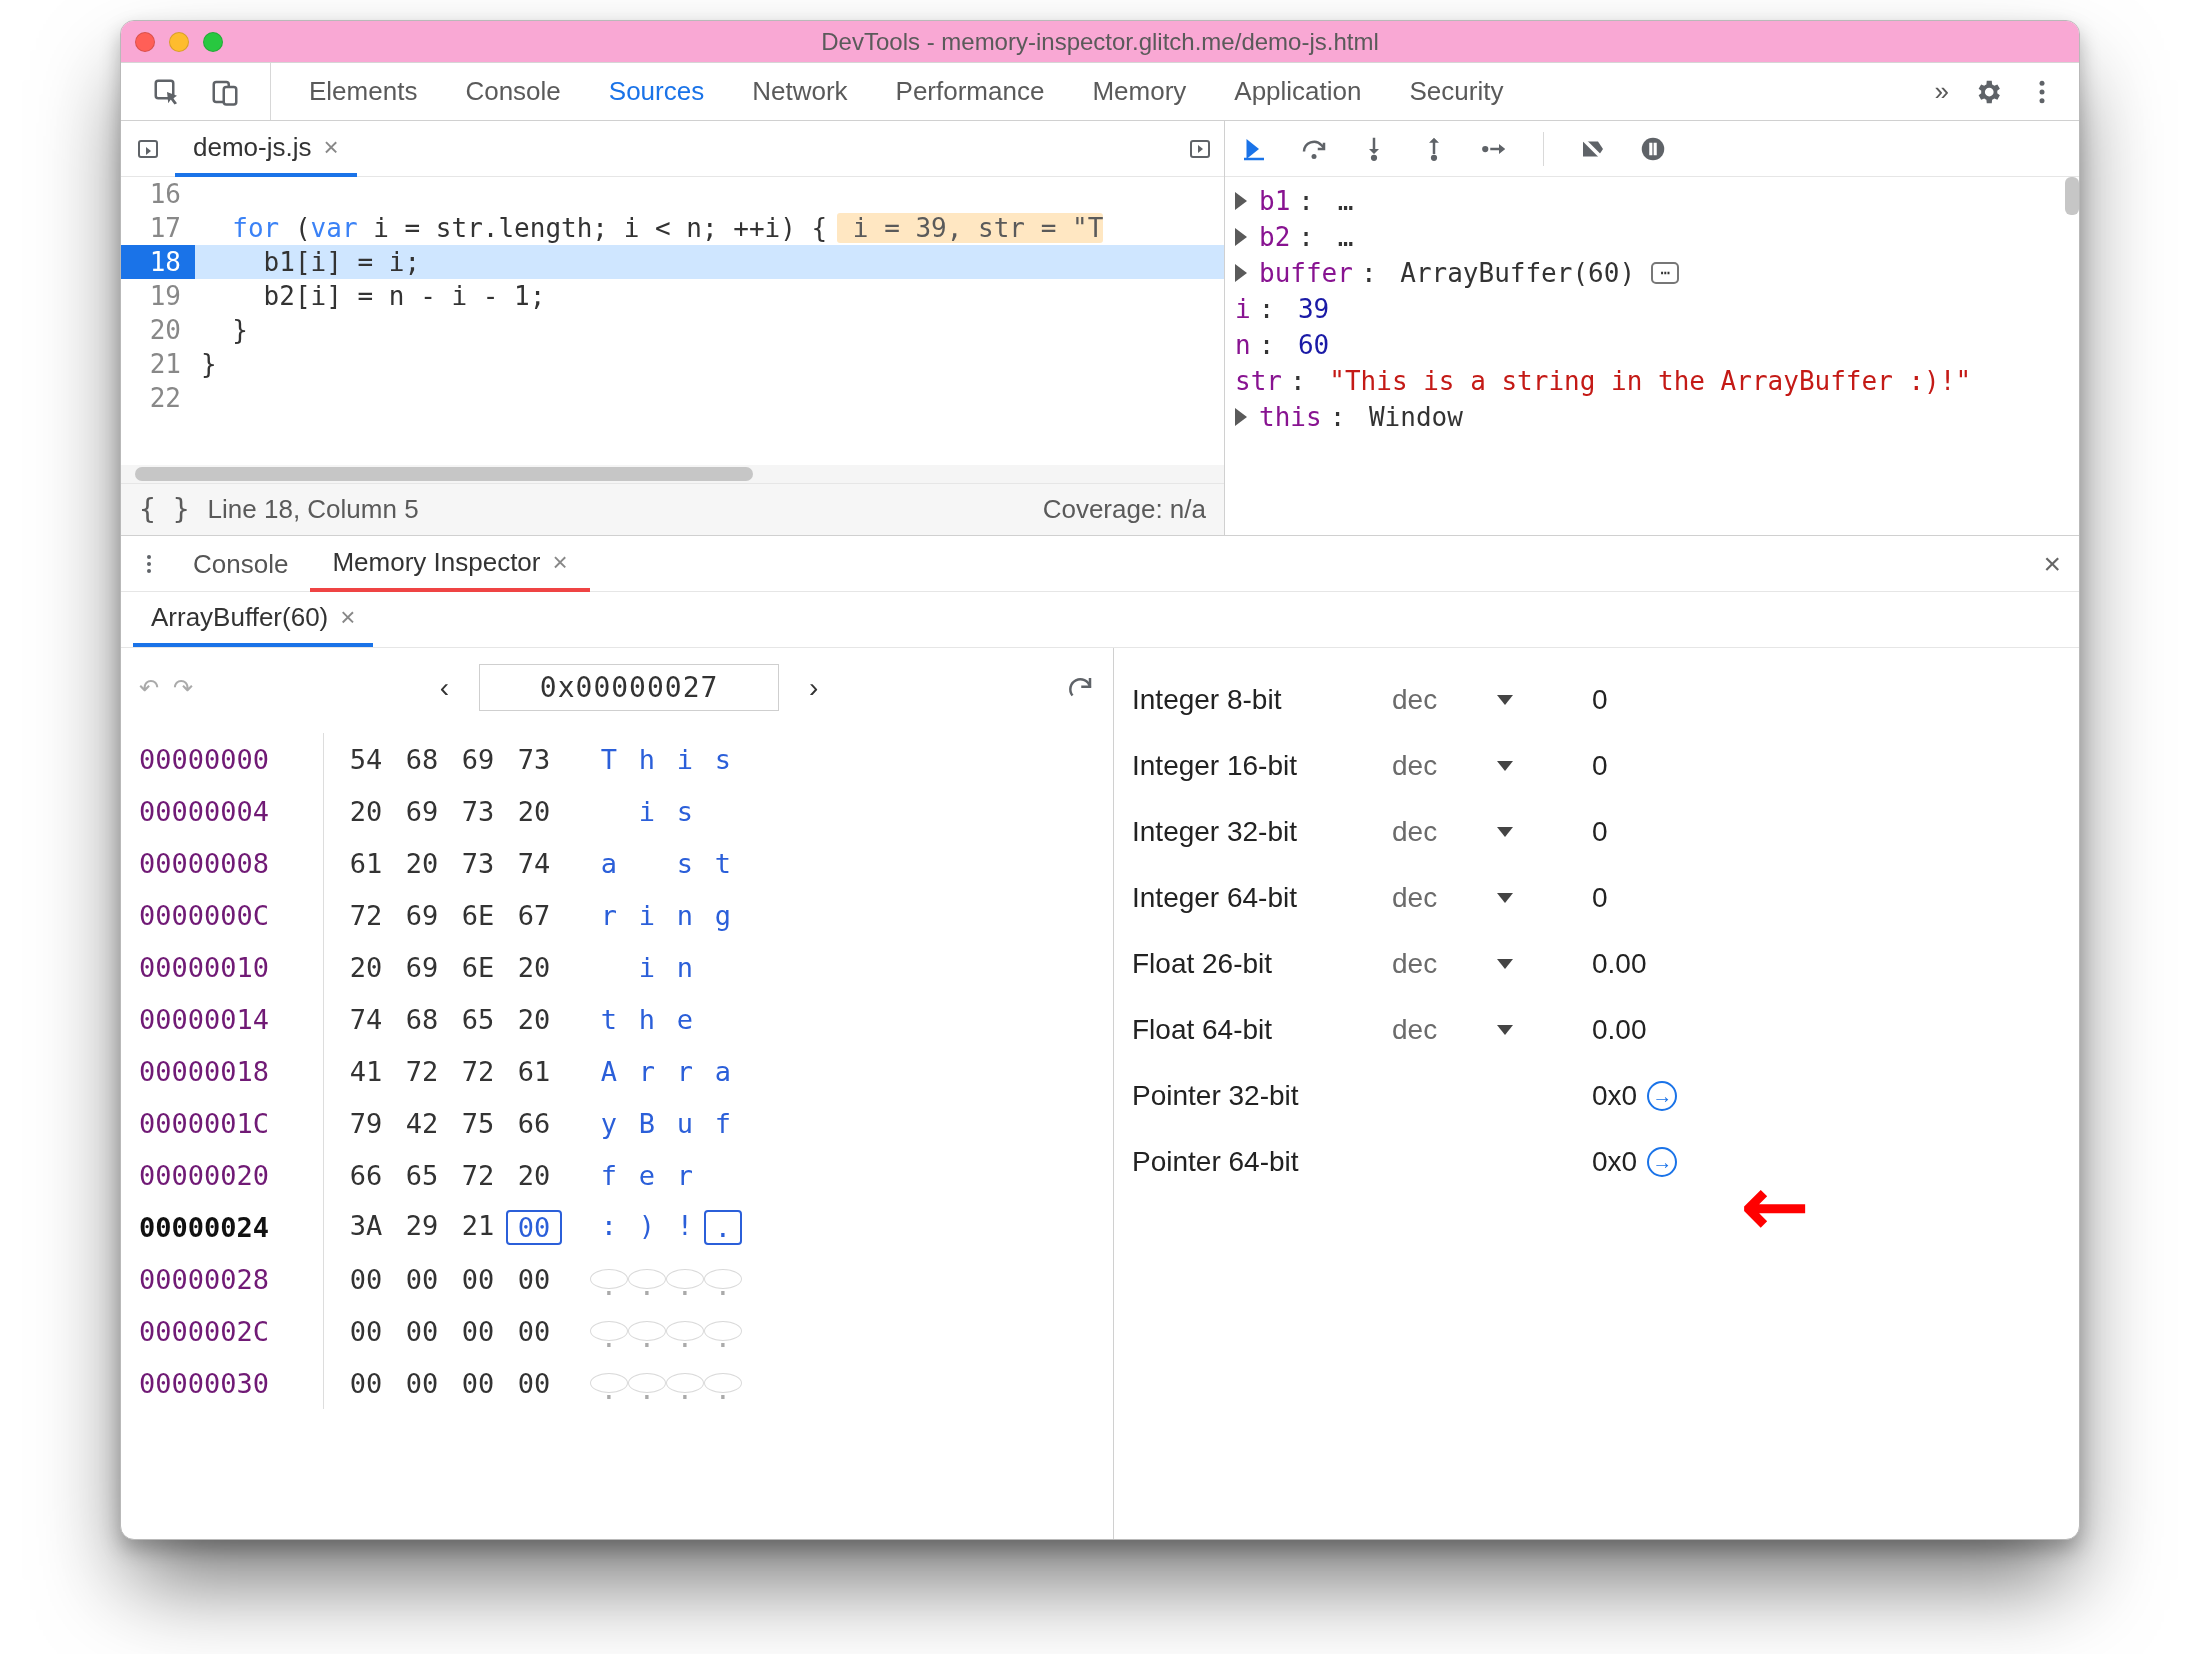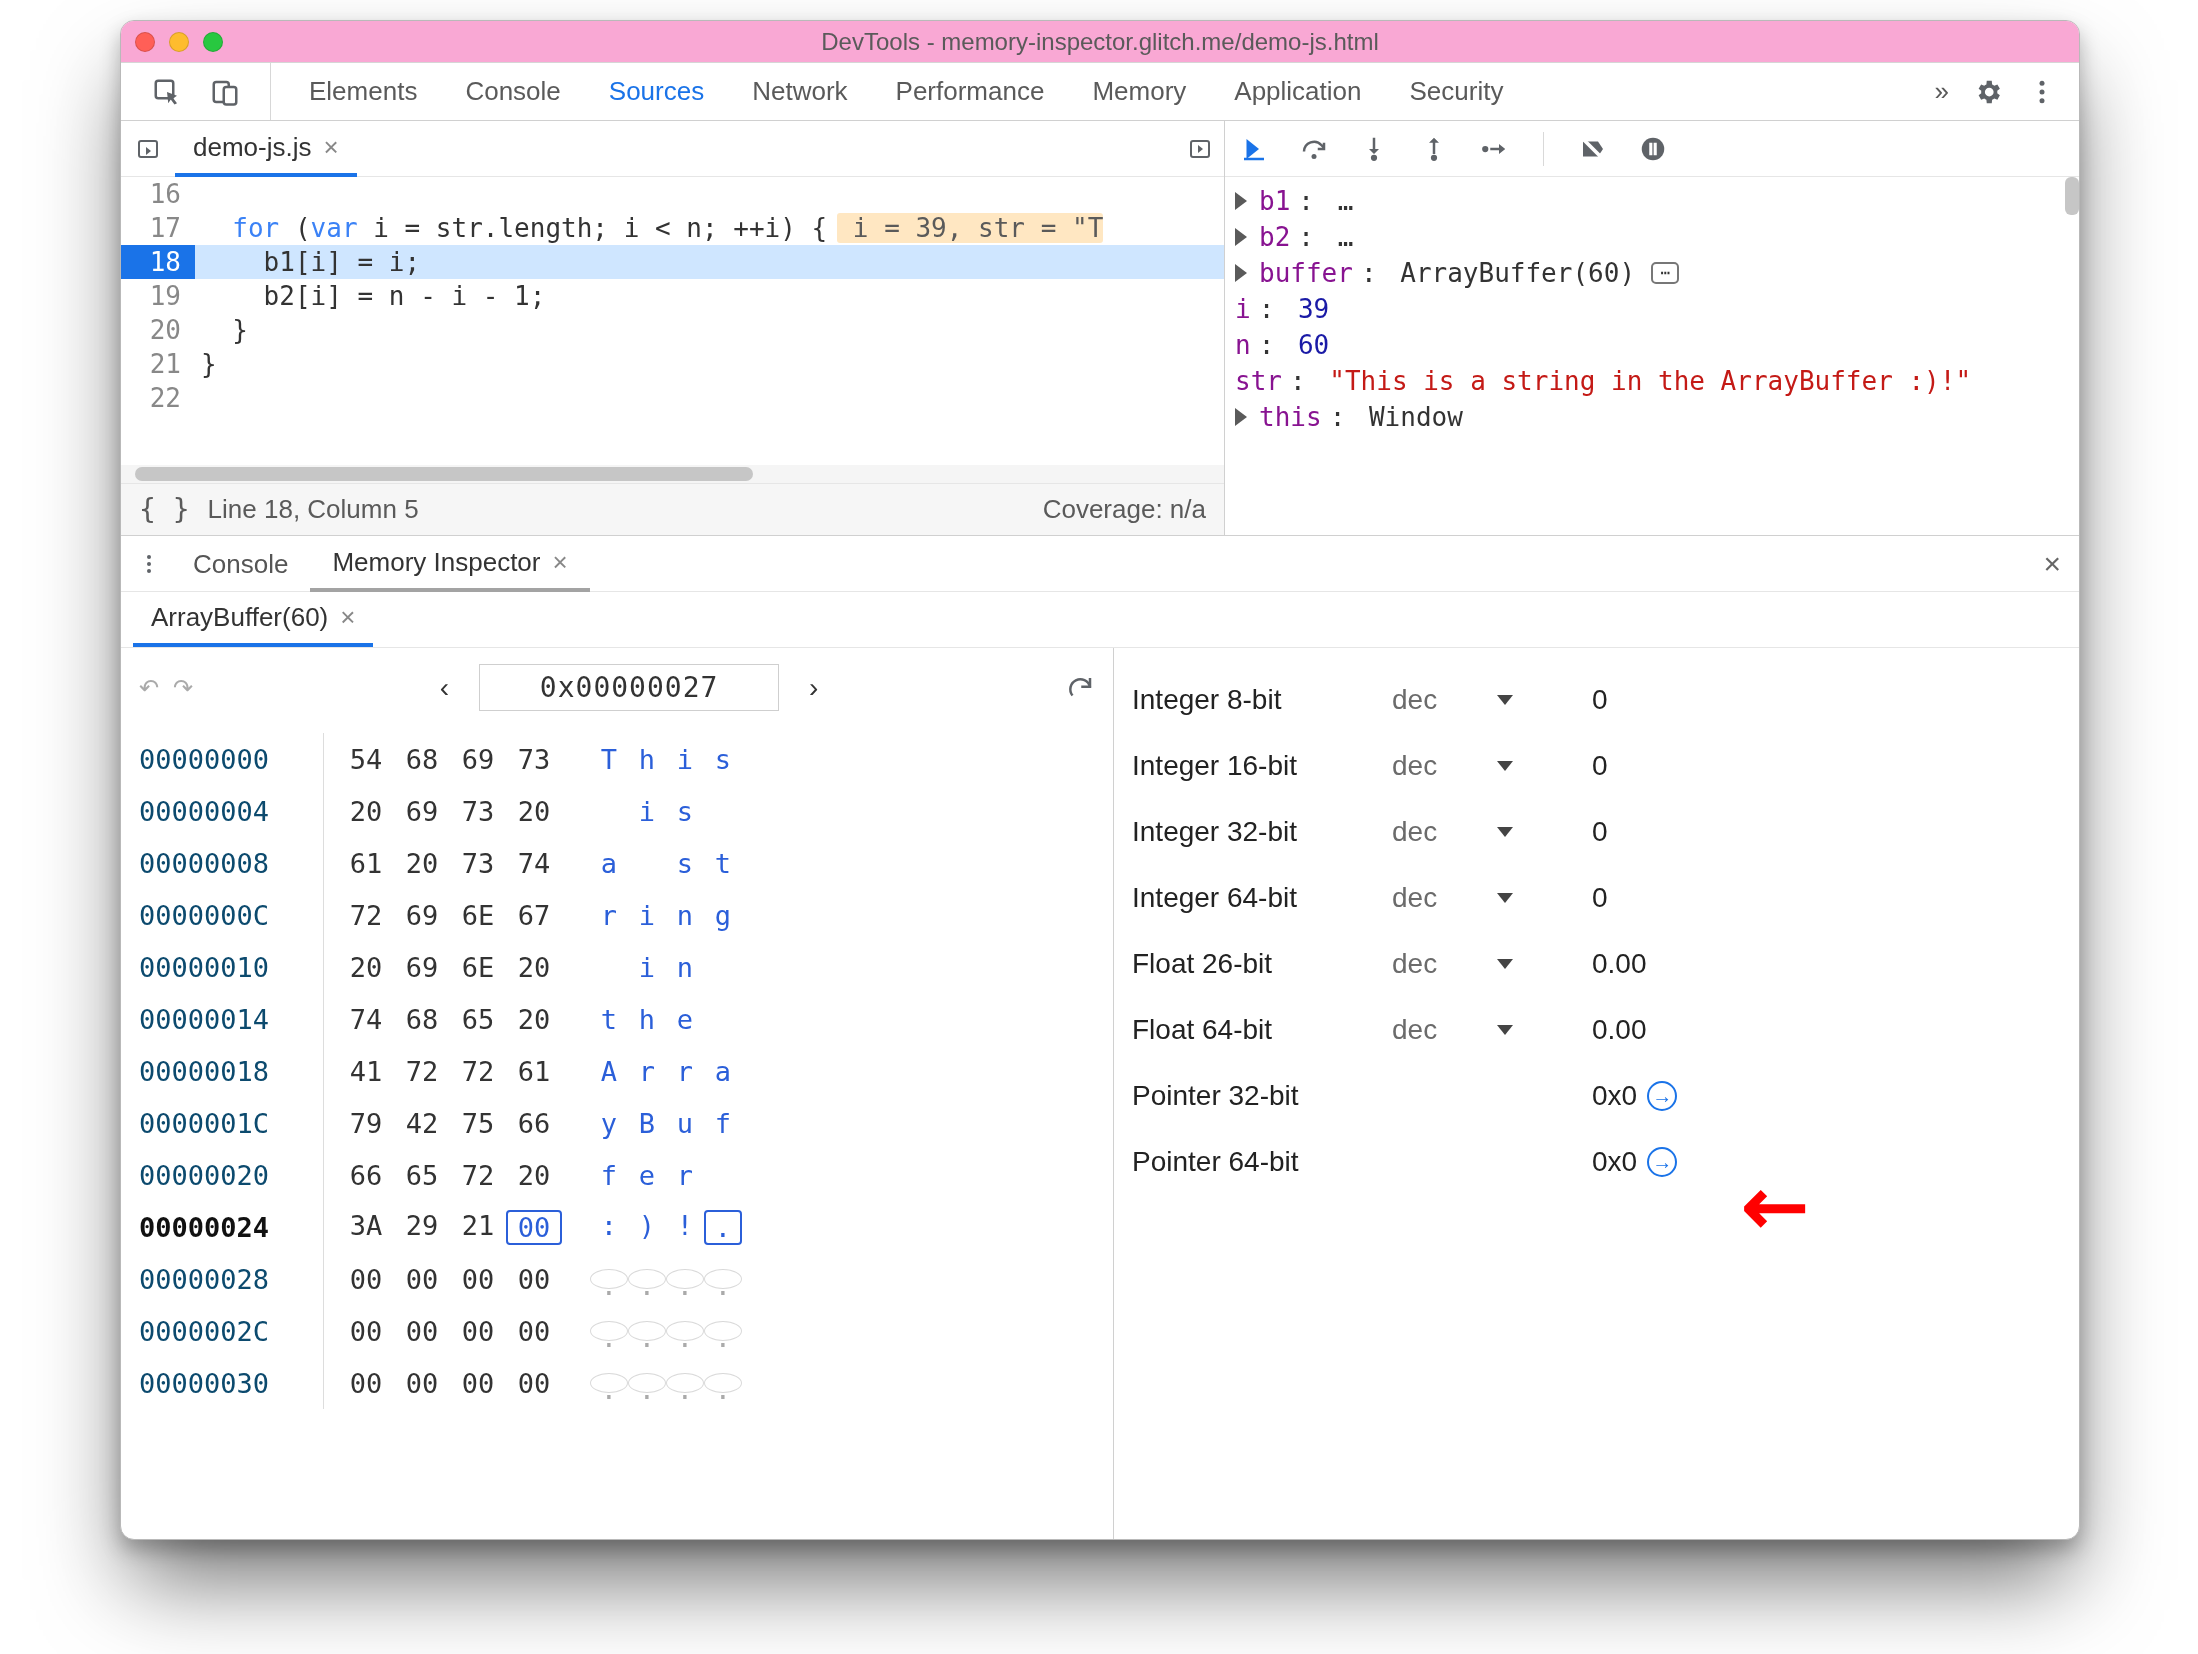--- a/index.html
+++ b/index.html
@@ -68,40 +68,40 @@
   .tri { display: inline-block; width: 0; height: 0; border-top: 9px solid transparent; border-bottom: 9px solid transparent; border-left: 12px solid #5a5a5a; margin-right: 4px; }
   .prop { color: #881391; } .val { color: #333; } .num { color: #1a1aa6; } .str { color: #c41a16; }
   .chip { display: inline-flex; width: 28px; height: 22px; border: 2px solid #777; border-radius: 5px; align-items: center; justify-content: center; font-size: 16px; margin-left: 8px; }
   .vscroll { position: absolute; top: 0; right: 0; width: 14px; height: 38px; background: #c6c6c6; border-radius: 6px; }
   .vscroll-track { position: absolute; top:0; right:0; width:14px; height:100%; }
 
   
   .drawerbar { height: 56px; border-bottom: 1px solid #e6e6e6; display: flex; align-items: center; padding: 0 6px; }
   .drawerbar .menu { width: 44px; display:flex; justify-content:center; }
   .dtab { padding: 12px 22px 10px; font-size: 26px; color: #555; display: flex; align-items: center; gap: 12px; }
-  .dtab.active { color: #333; border-bottom: 4px solid #a3a3a3; }
+  .dtab.active { color: #333; border-bottom: 4px solid #ef4444; }
   .drawerbar-spacer { flex: 1; }
 
   .insptab-row { height: 56px; border-bottom: 1px solid #e6e6e6; display: flex; align-items: center; padding-left: 12px; }
   .insptab { padding: 10px 18px; font-size: 26px; display:flex; gap: 12px; border-bottom: 4px solid #1a73e8; }
 
   
   .membody { display: flex; height: calc(100% - 58px - 415px - 56px - 56px); }
   .mem-left { flex: 1; border-right: 1px solid #d0d0d0; padding: 16px 18px 4px 18px; }
   .mem-right { width: 965px; padding: 14px 18px; position: relative; }
 
   .navrow { display: flex; align-items: center; gap: 14px; margin-bottom: 22px; }
   .navrow .histbtn { color: #aaa; }
   .navrow .spacer1 { flex: 1; }
   .addrbox { border: 1px solid #cfcfcf; padding: 6px 24px; font-size: 28px; font-family: monospace; letter-spacing: 1px; width: 300px; text-align:center; }
   .chev { font-size: 28px; color: #333; padding: 2px 16px; cursor: pointer; }
 
   .hex { font-family: ui-monospace, Menlo, monospace; font-size: 27px; }
   .hex-row { display: flex; height: 52px; align-items: center; }
-  .offcol { width: 170px; color: #0c4a6e; }
+  .offcol { width: 170px; color: #701a75; }
   .offcol.bold { color: #111; font-weight: 700; }
   .divv { width: 1px; align-self: stretch; background: #ddd; margin: 0 14px; }
   .bytes { display: flex; gap: 0; }
   .byte { width: 56px; text-align: center; }
   .byte.sel { border: 2px solid #2b5fd9; border-radius: 4px; color: #2b5fd9; }
   .ascii { display: flex; gap: 0; margin-left: 28px; color: #2b5fd9; }
   .asc { width: 38px; text-align: center; }
   .asc.dot { color: #aaa; }
   .asc.box { border: 2px solid #2b5fd9; border-radius: 4px; color: #2b5fd9; }
 

